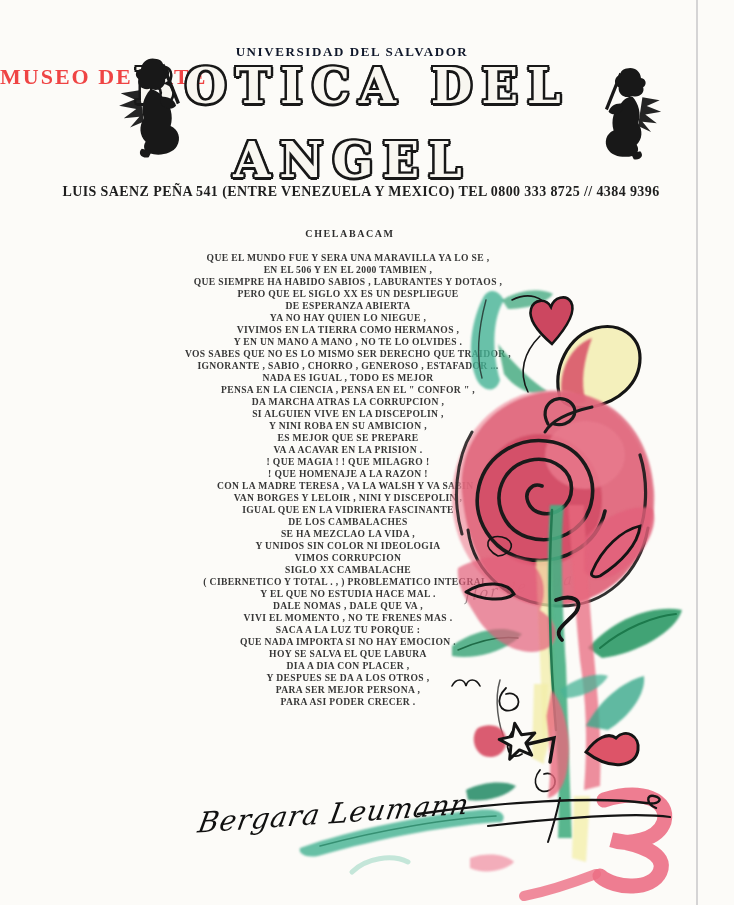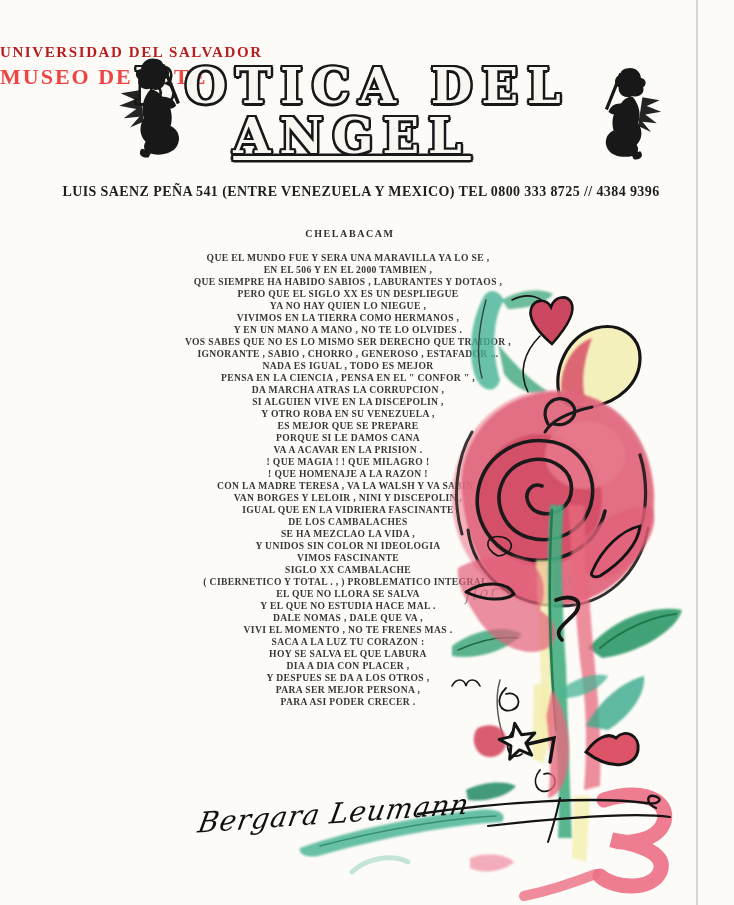--- a/index.html
+++ b/index.html
@@ -7,31 +7,31 @@
     position:relative; width:734px; height:905px; margin:0 auto;
     background:#fcfbf8; overflow:hidden;
     font-family:"Liberation Serif", serif; color:#222;
   }
   .scan-edge { position:absolute; left:696px; top:0; width:2px; height:905px;
     background:#b4b4b8; opacity:.55; }
 
   
   .hdr-line1 { position:absolute; left:0; right:30px; top:16px; text-align:left;
     font-size:22px; font-weight:700; letter-spacing:2px; color:#ef4444;margin-top:48px; }
-  .hdr-line2 { position:absolute; left:0; right:30px; top:44px; text-align:left;
-    font-size:15px; font-weight:700; letter-spacing:1.6px; color:#b91c1c; }
+  .hdr-line2 { position:absolute; left:0; right:30px; top:44px; text-align:center;
+    font-size:13px; font-weight:700; letter-spacing:1.6px; color:#0f172a; }
   .ornate { position:absolute; left:0; right:30px; text-align:center;
     font-family:"DejaVu Serif", serif; font-weight:700; font-size:48px;
     letter-spacing:9px; color:#f8f6f0;
     text-shadow:
       -2px -2px 0 #181818, 2px -2px 0 #181818, -2px 2px 0 #181818, 2px 2px 0 #181818,
       0 -2.5px 0 #181818, 0 2.5px 0 #181818, -2.5px 0 0 #181818, 2.5px 0 0 #181818,
       1px 1px 0 #444; }
   .ornate.l1 { top:58px; }
-  .ornate.l2 { top:108px;text-decoration:underline; }
+  .ornate.l2 { top:132px; }
   .hdr-address { position:absolute; left:0; right:12px; top:184px; text-align:center;
     font-size:14px; font-weight:600; letter-spacing:.4px; color:#1e1e1e; }
   .cherub { position:absolute; }
   .cherub.left  { left:116px; top:34px; width:78px; height:142px; }
   .cherub.right { left:592px; top:48px; width:72px; height:126px; transform:scaleX(-1); }
 
   
   .poem-title { position:absolute; left:60px; width:580px; top:228px; text-align:center;
     font-size:10px; font-weight:700; letter-spacing:1.6px; color:#2d2d2d; }
   .poem-lines { position:absolute; left:48px; width:600px; top:252px; text-align:center; }
@@ -79,49 +79,49 @@
       <path d="M62,12 L82,62 L78,64 L58,14 Z"></path>
     </g>
   </svg>
 
   <div class="poem-title">CHELABACAM</div>
   <div class="poem-lines">
       <div class="poem-line">QUE EL MUNDO FUE Y SERA UNA MARAVILLA YA LO SE ,</div>
       <div class="poem-line">EN EL 506 Y EN EL 2000 TAMBIEN ,</div>
       <div class="poem-line">QUE SIEMPRE HA HABIDO SABIOS , LABURANTES Y DOTAOS ,</div>
       <div class="poem-line">PERO QUE EL SIGLO XX ES UN DESPLIEGUE</div>
+      <div class="poem-line">DE ESPERANZA ABIERTA</div>
       <div class="poem-line">YA NO HAY QUIEN LO NIEGUE ,</div>
       <div class="poem-line">VIVIMOS EN LA TIERRA COMO HERMANOS ,</div>
       <div class="poem-line">Y EN UN MANO A MANO , NO TE LO OLVIDES .</div>
       <div class="poem-line">VOS SABES QUE NO ES LO MISMO SER DERECHO QUE TRAIDOR ,</div>
       <div class="poem-line">IGNORANTE , SABIO , CHORRO , GENEROSO , ESTAFADOR ...</div>
       <div class="poem-line">NADA ES IGUAL , TODO ES MEJOR</div>
       <div class="poem-line">PENSA EN LA CIENCIA , PENSA EN EL " CONFOR " ,</div>
       <div class="poem-line">DA MARCHA ATRAS LA CORRUPCION ,</div>
       <div class="poem-line">SI ALGUIEN VIVE EN LA DISCEPOLIN ,</div>
-      <div class="poem-line">Y OTRO ROBA EN SU VENEZUELA ,</div>
+      <div class="poem-line">Y NINI ROBA EN SU AMBICION ,</div>
       <div class="poem-line">ES MEJOR QUE SE PREPARE</div>
-      <div class="poem-line">PORQUE SI LE DAMOS CANA</div>
       <div class="poem-line">VA A ACAVAR EN LA PRISION .</div>
       <div class="poem-line">! QUE MAGIA ! ! QUE MILAGRO !</div>
       <div class="poem-line">! QUE HOMENAJE A LA RAZON !</div>
       <div class="poem-line">CON LA MADRE TERESA , VA LA WALSH Y VA SABIN ,</div>
       <div class="poem-line">VAN BORGES Y LELOIR , NINI Y DISCEPOLIN ,</div>
       <div class="poem-line">IGUAL QUE EN LA VIDRIERA FASCINANTE</div>
       <div class="poem-line">DE LOS CAMBALACHES</div>
       <div class="poem-line">SE HA MEZCLAO LA VIDA ,</div>
       <div class="poem-line">Y UNIDOS SIN COLOR NI IDEOLOGIA</div>
-      <div class="poem-line">VIMOS FASCINANTE</div>
+      <div class="poem-line">VIMOS CORRUPCION</div>
       <div class="poem-line">SIGLO XX CAMBALACHE</div>
       <div class="poem-line">( CIBERNETICO Y TOTAL . , ) PROBLEMATICO INTEGRAL ,</div>
-      <div class="poem-line">EL QUE NO LLORA SE SALVA</div>
       <div class="poem-line">Y EL QUE NO ESTUDIA HACE MAL .</div>
       <div class="poem-line">DALE NOMAS , DALE QUE VA ,</div>
       <div class="poem-line">VIVI EL MOMENTO , NO TE FRENES MAS .</div>
-      <div class="poem-line">SACA A LA LUZ TU CORAZON :</div>
+      <div class="poem-line">SACA A LA LUZ TU PORQUE :</div>
+      <div class="poem-line">QUE NADA IMPORTA SI NO HAY EMOCION .</div>
       <div class="poem-line">HOY SE SALVA EL QUE LABURA</div>
       <div class="poem-line">DIA A DIA CON PLACER ,</div>
       <div class="poem-line">Y DESPUES SE DA A LOS OTROS ,</div>
       <div class="poem-line">PARA SER MEJOR PERSONA ,</div>
       <div class="poem-line">PARA ASI PODER CRECER .</div>
     </div>
 
   <div class="annotation">flor de vida</div>
 
   <svg class="art" viewBox="0 0 734 905">

